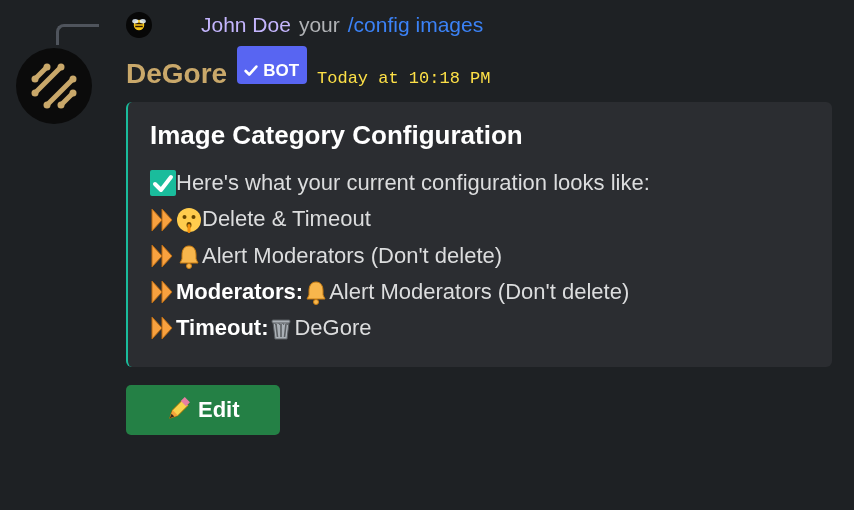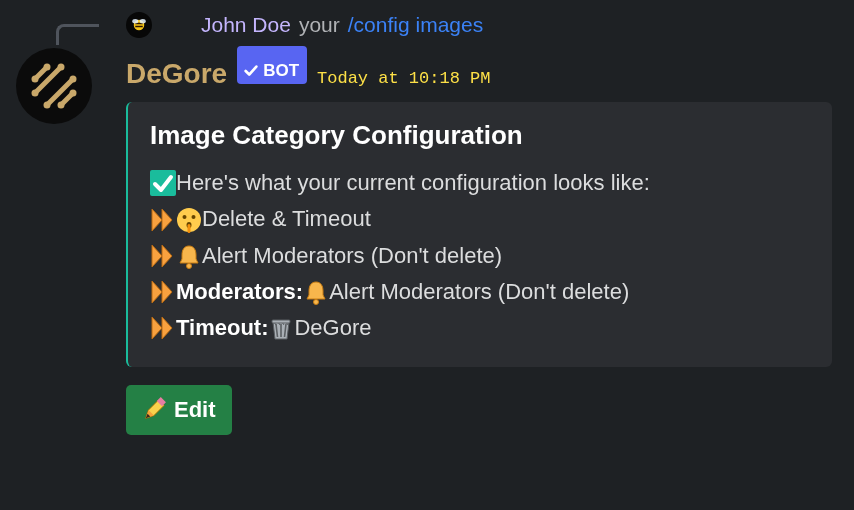--- a/index.html
+++ b/index.html
@@ -120,21 +120,21 @@
   .btn {
     display: inline-flex;
     align-items: center;
     gap: 8px;
     background: #248045;
     color: #fff;
     font-size: 22px;
     font-weight: 600;
     border: none;
     border-radius: 5px;
-    padding: 12px 16px;
+    padding: 12px 40px;
     cursor: pointer;
   }
   .btn .emoji { width: 24px; height: 24px; }
 </style>
 </head>
 <body>
 
 <svg width="0" height="0" style="position:absolute">
   <defs>
 

